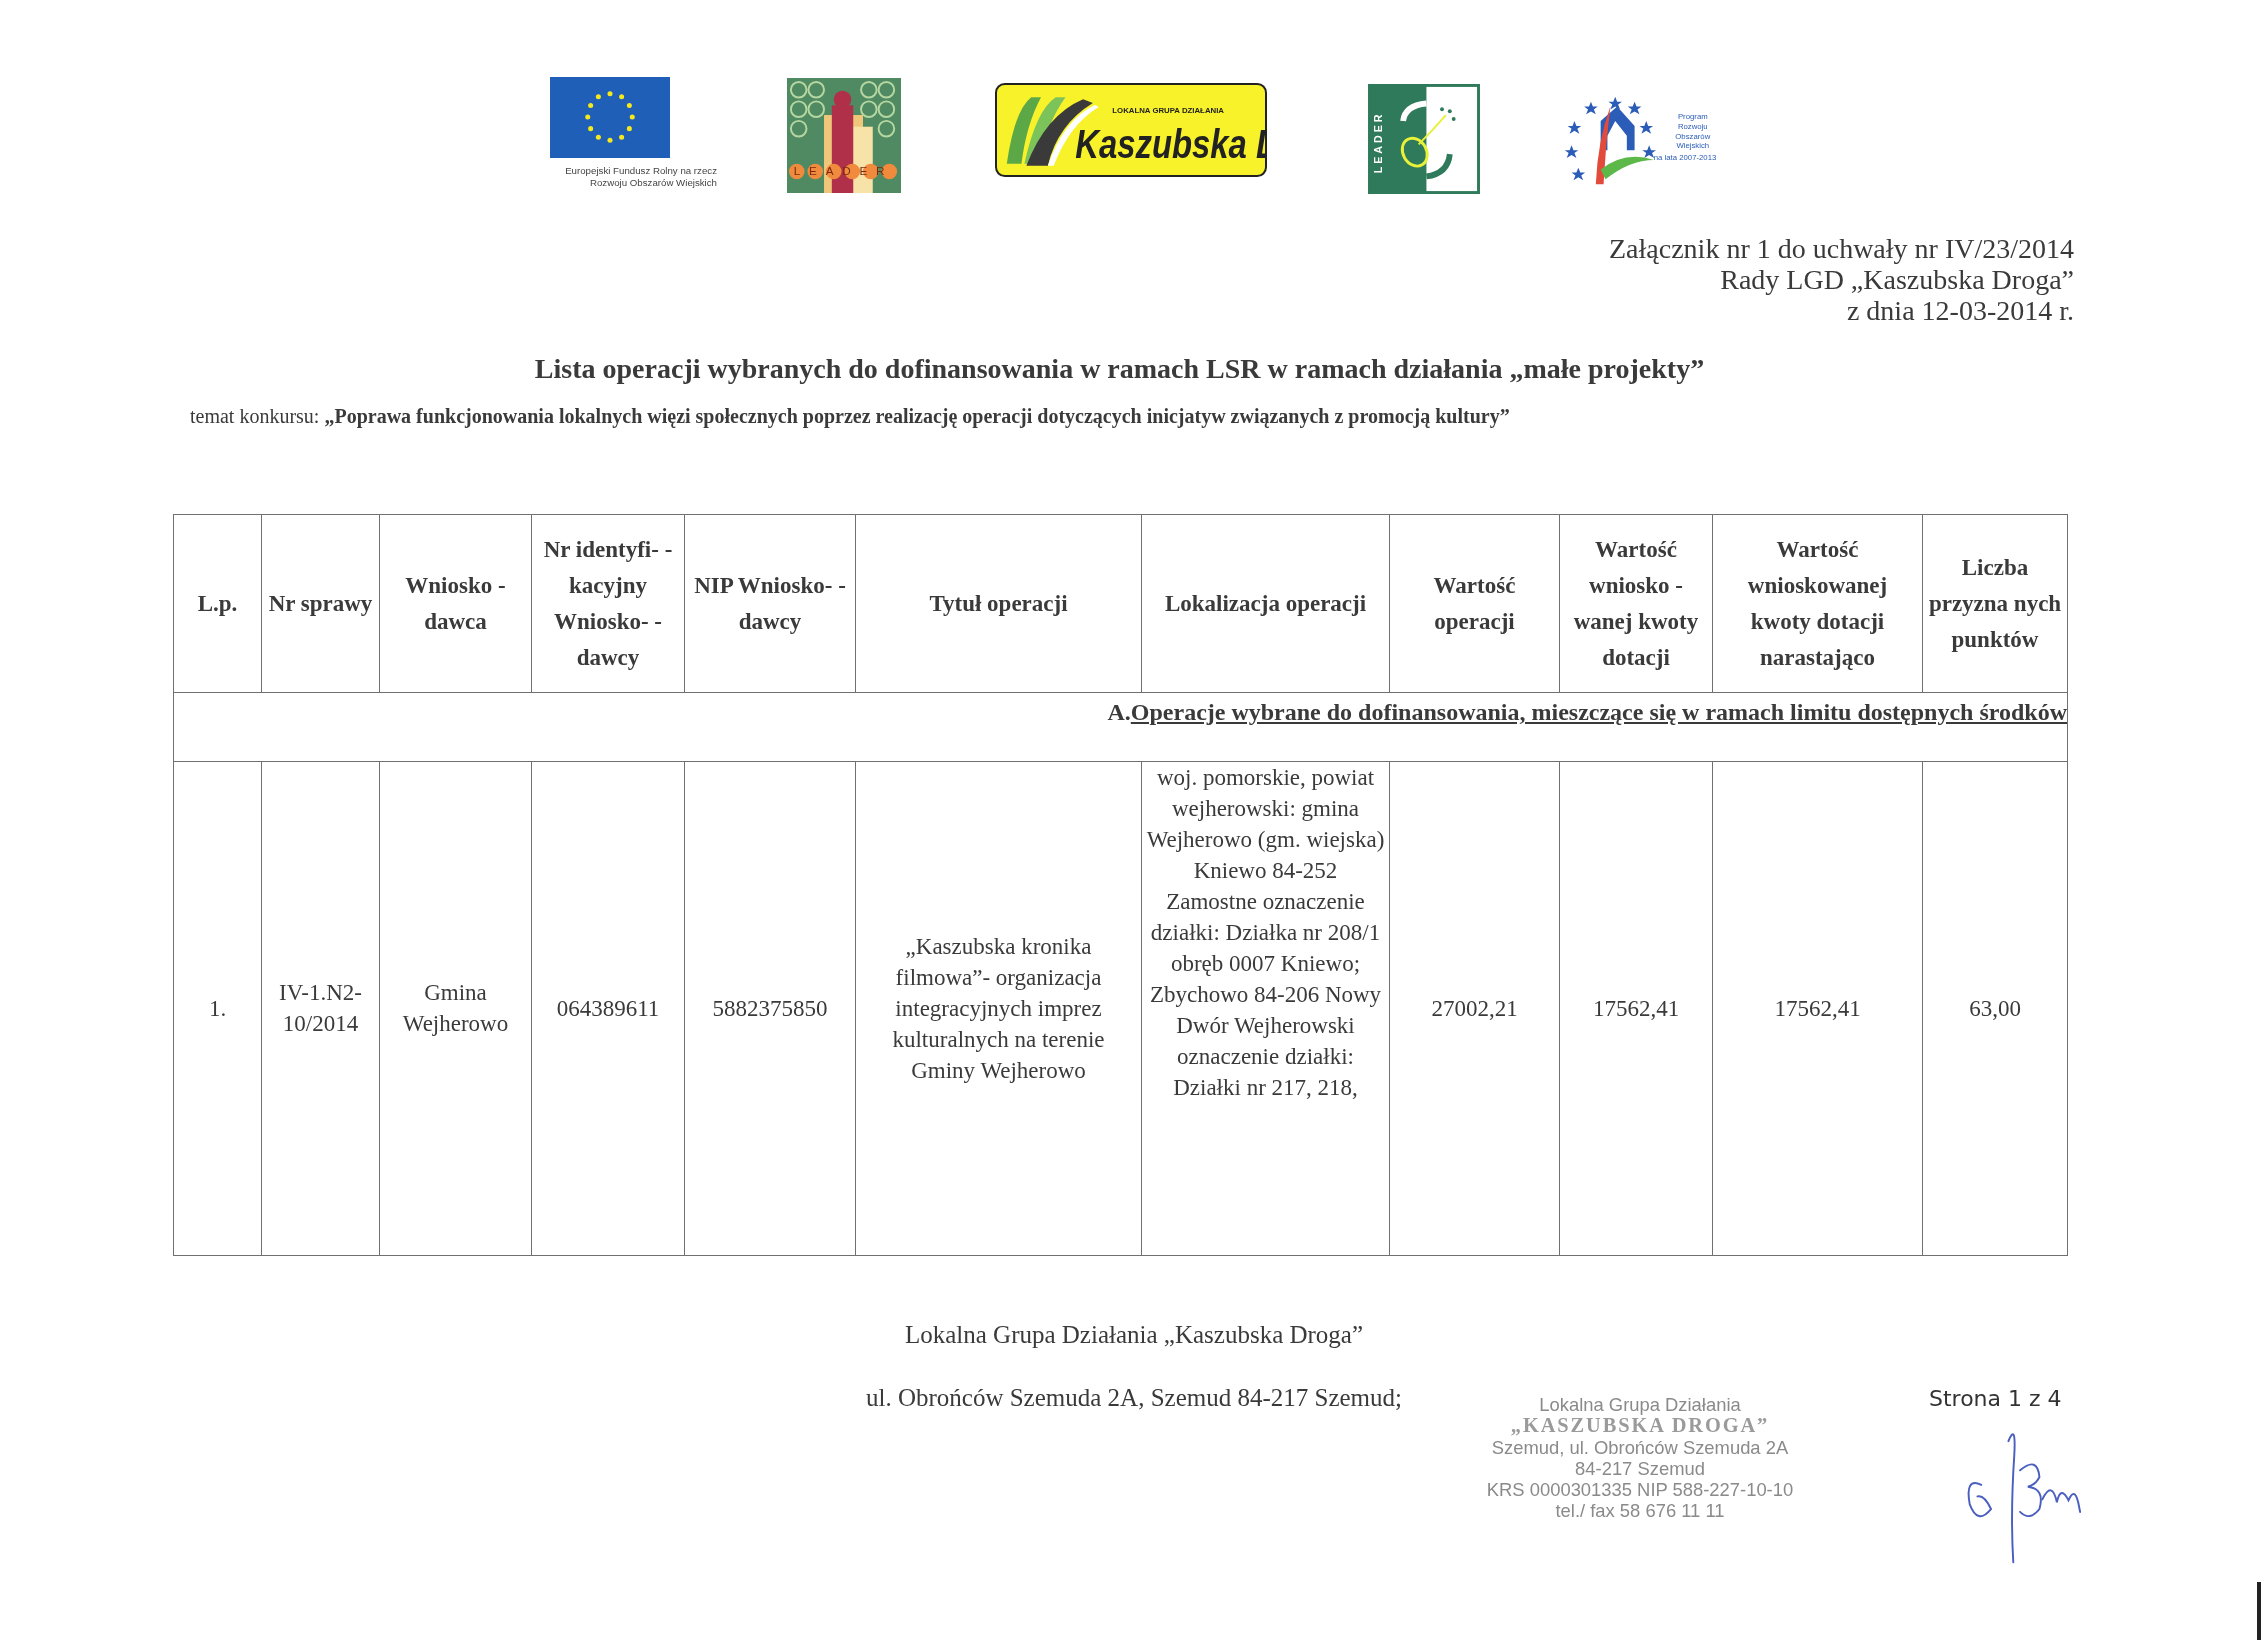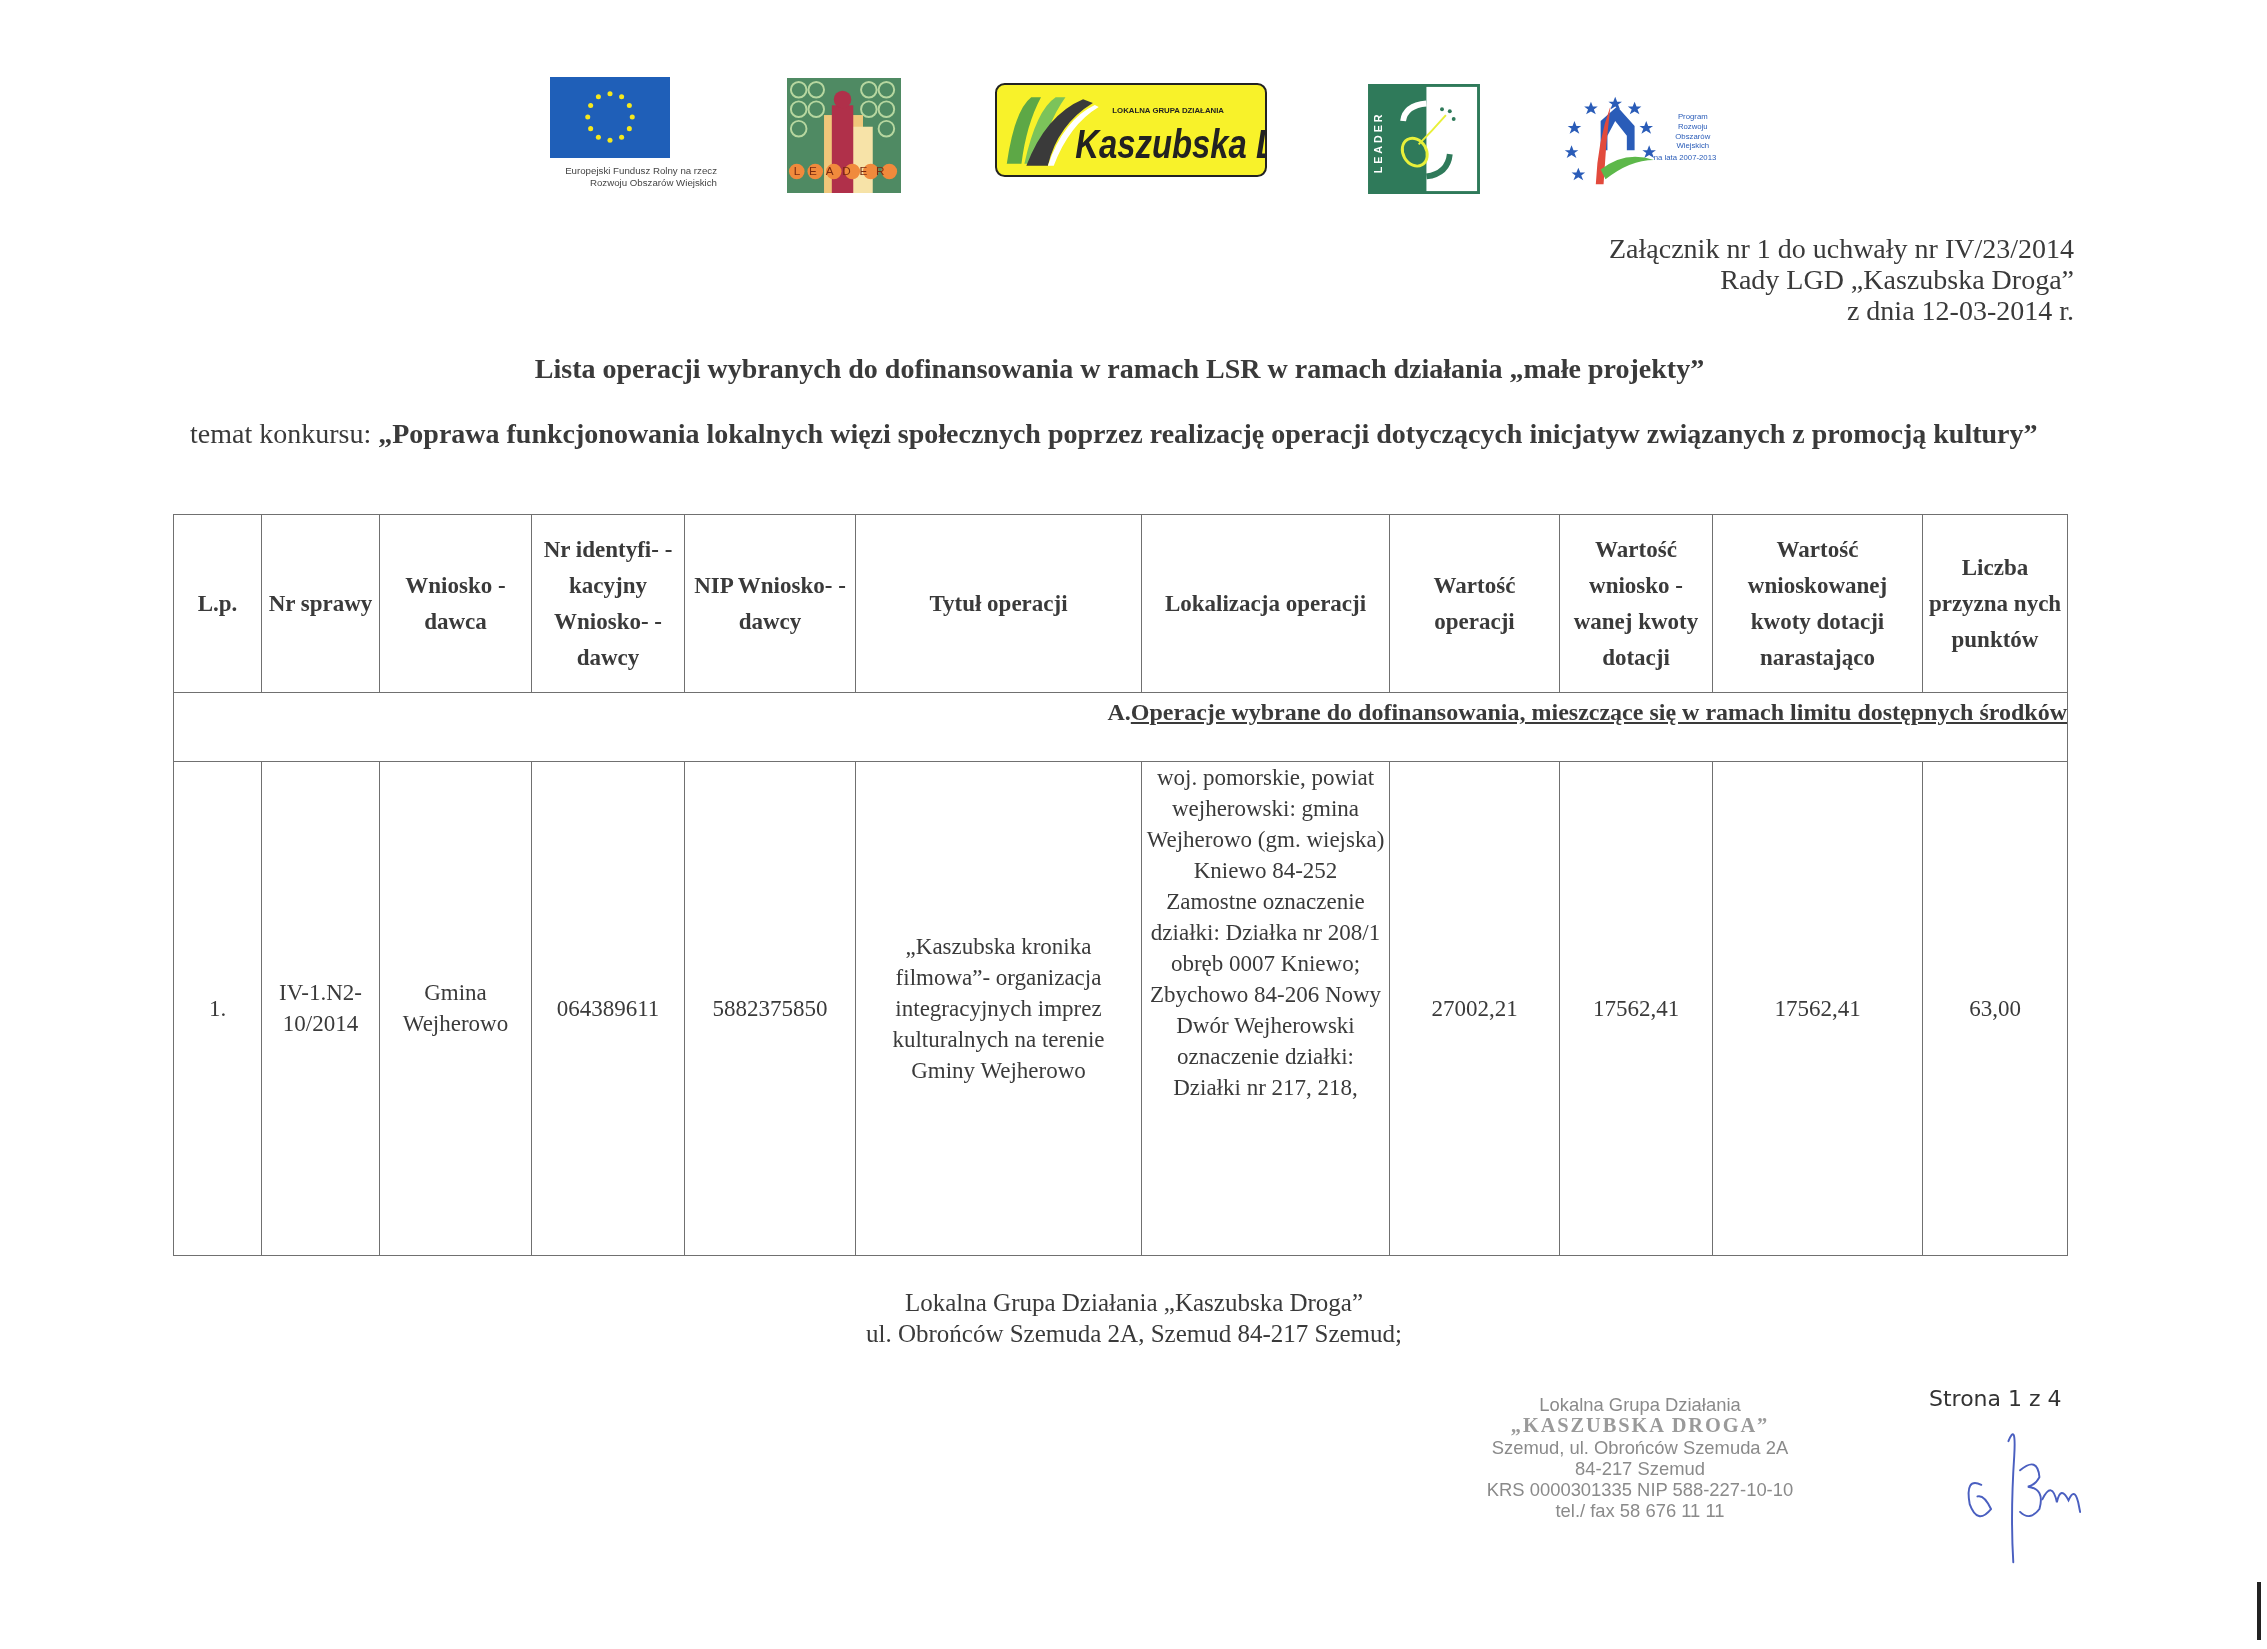--- a/index.html
+++ b/index.html
@@ -26,36 +26,36 @@
   .leader2 { left: 1368px; top: 84px; width: 112px; height: 110px; }
   .leader2 svg { width: 100%; height: 100%; display: block; }
 
   .prow { left: 1557px; top: 92px; width: 194px; height: 97px; }
   .prow svg { width: 100%; height: 100%; display: block; }
 
   
   .resolution { right: 194px; top: 233px; text-align: right; font-size: 28px; line-height: 31px; color: #3a3a3a; }
   .main-title { left: 0; width: 2268px; top: 337px; text-align: center; font-size: 28px; font-weight: bold; color: #3a3a3a; }
   .main-title span { display: inline-block; margin-left: -29px; margin-top: 16px; }
-  .topic { left: 190px; top: 416px; width: 1892px; font-size: 28px; line-height: 35px; color: #3a3a3a; }
+  .topic { left: 190px; top: 399px; width: 1892px; font-size: 20px; line-height: 35px; color: #3a3a3a; }
   .topic b { font-weight: bold; }
 
   
   .tbl { left: 173px; top: 514px; width: 1895px; border-collapse: collapse; table-layout: fixed;
     font-family: "Liberation Serif", serif; color: #3a3a3a; }
   .tbl td, .tbl th { border: 1.9px solid #707070; padding: 0 3.9px; text-align: center; vertical-align: middle; }
   .tbl th { font-weight: bold; font-size: 23px; line-height: 36px; height: 177px; }
   .tbl .section td { height: 62px; text-align: right; vertical-align: top; font-weight: bold; font-size: 24px; padding: 5.8px 0 0 60px; text-decoration: underline; }
   .tbl .row td { height: 493px; font-size: 23px; line-height: 31px; overflow: hidden; }
   .tbl .row td.loc { vertical-align: top; padding-top: 0; }
   .sec-letter { display: inline-block; width: 39px; }
 
   
   .footer { left: 0; width: 2268px; top: 1287px; text-align: center; font-size: 25px; line-height: 31px; color: #3a3a3a; }
-  .footer .line { display: block; }
+  .footer .line { display: block; margin-top: 32px; }
   .footer a { color: #3d6fc0; text-decoration: underline; }
 
   .stamp { left: 1446px; top: 1394px; width: 388px; text-align: center; color: #8a8a8a;
     font-family: "Liberation Sans", sans-serif; font-size: 18.4px; line-height: 21.3px; }
   .stamp .big { font-family: "Liberation Serif", serif; font-weight: bold; font-size: 20.4px; letter-spacing: 1.9px; color: #9a9a9a; }
 
   .page-num { left: 1929px; top: 1386px; font-family: "DejaVu Sans", sans-serif; font-size: 22px; color: #333; }
   .signature { left: 1960px; top: 1417px; width: 155px; height: 155px; }
   .signature svg { width: 100%; height: 100%; display: block; }
 

